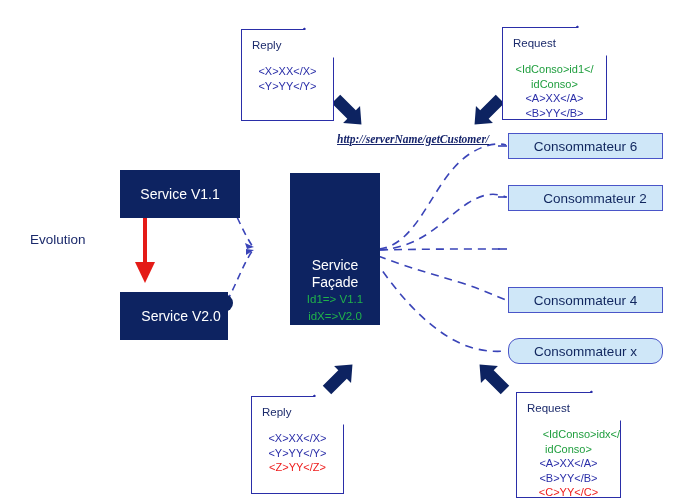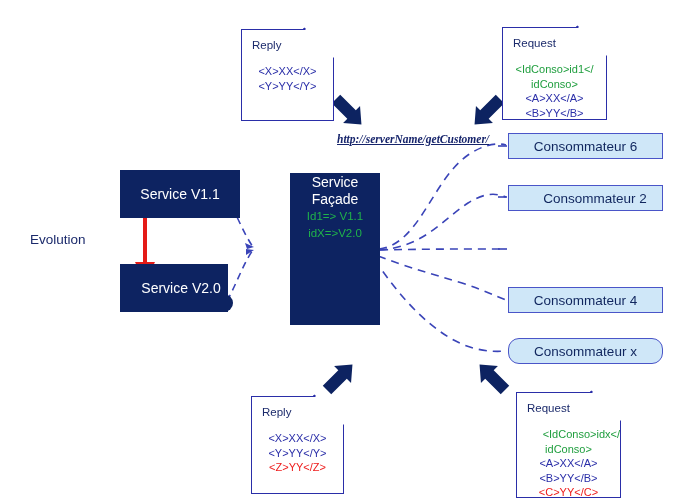--- a/index.html
+++ b/index.html
@@ -40,25 +40,25 @@
     flex-direction: column;
     align-items: center;
     justify-content: center;
     text-align: center;
     font-size: 14px;
     line-height: 1.15;
     box-sizing: border-box;
     margin-left: 35px;
   }
   #service-v11 { left: 85px;  top: 170px; width: 120px; height: 48px; }
-  #service-v20 { left: 85px;  top: 264px; width: 108px; height: 48px; padding-left: 14px; }
+  #service-v20 { left: 85px;  top: 292px; width: 108px; height: 48px; padding-left: 14px; }
 
   #service-facade {
     left: 255px; top: 173px; width: 90px; height: 152px;
-    justify-content: flex-start;
+    justify-content: flex-end;
     font-size: 14px;
   }
   #service-facade .facade-title {
     font-size: 14px;
     line-height: 1.18;
     color: #ffffff;
   }
   #service-facade .facade-map {
     font-size: 11.5px;
     color: #20b24a;

